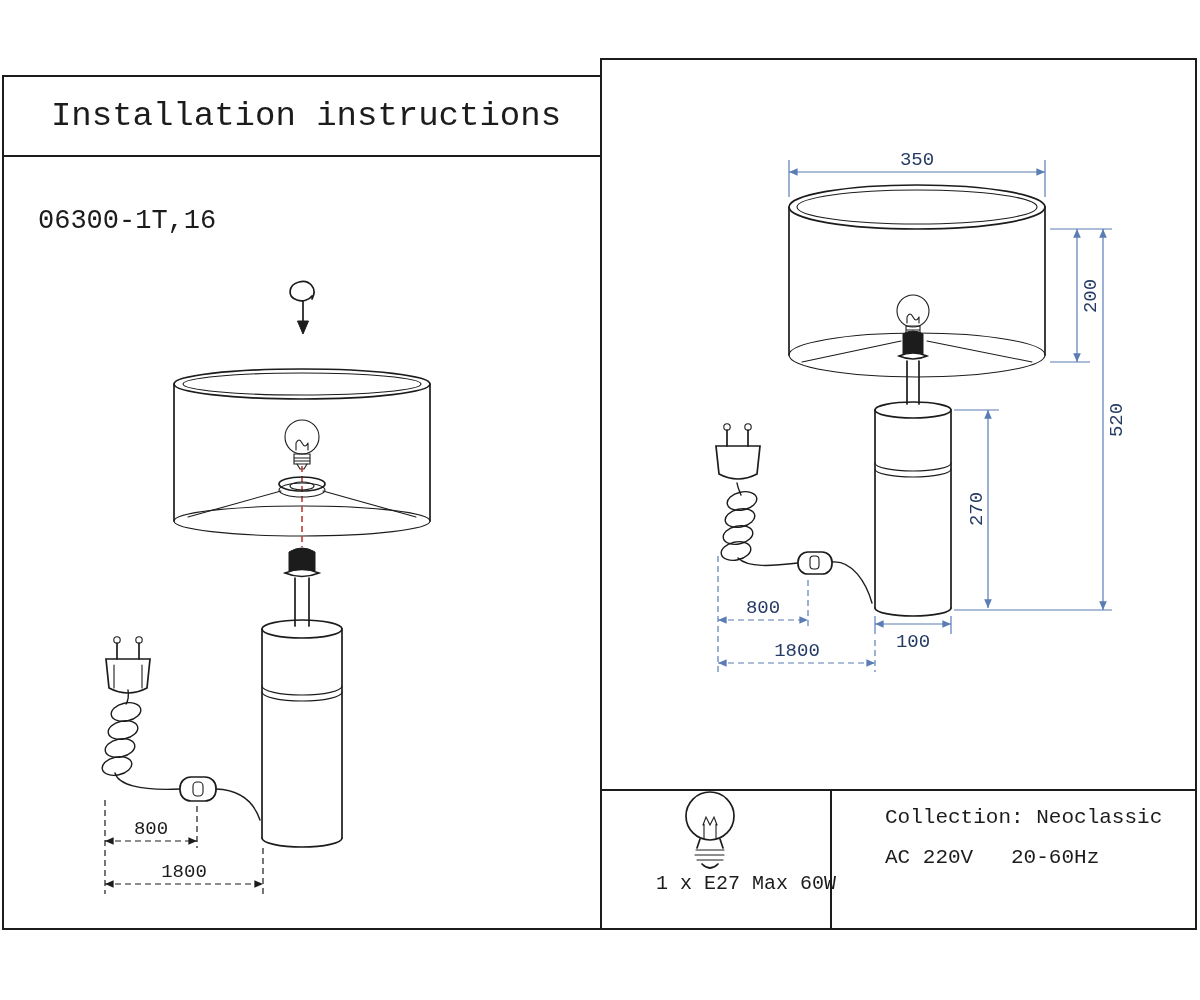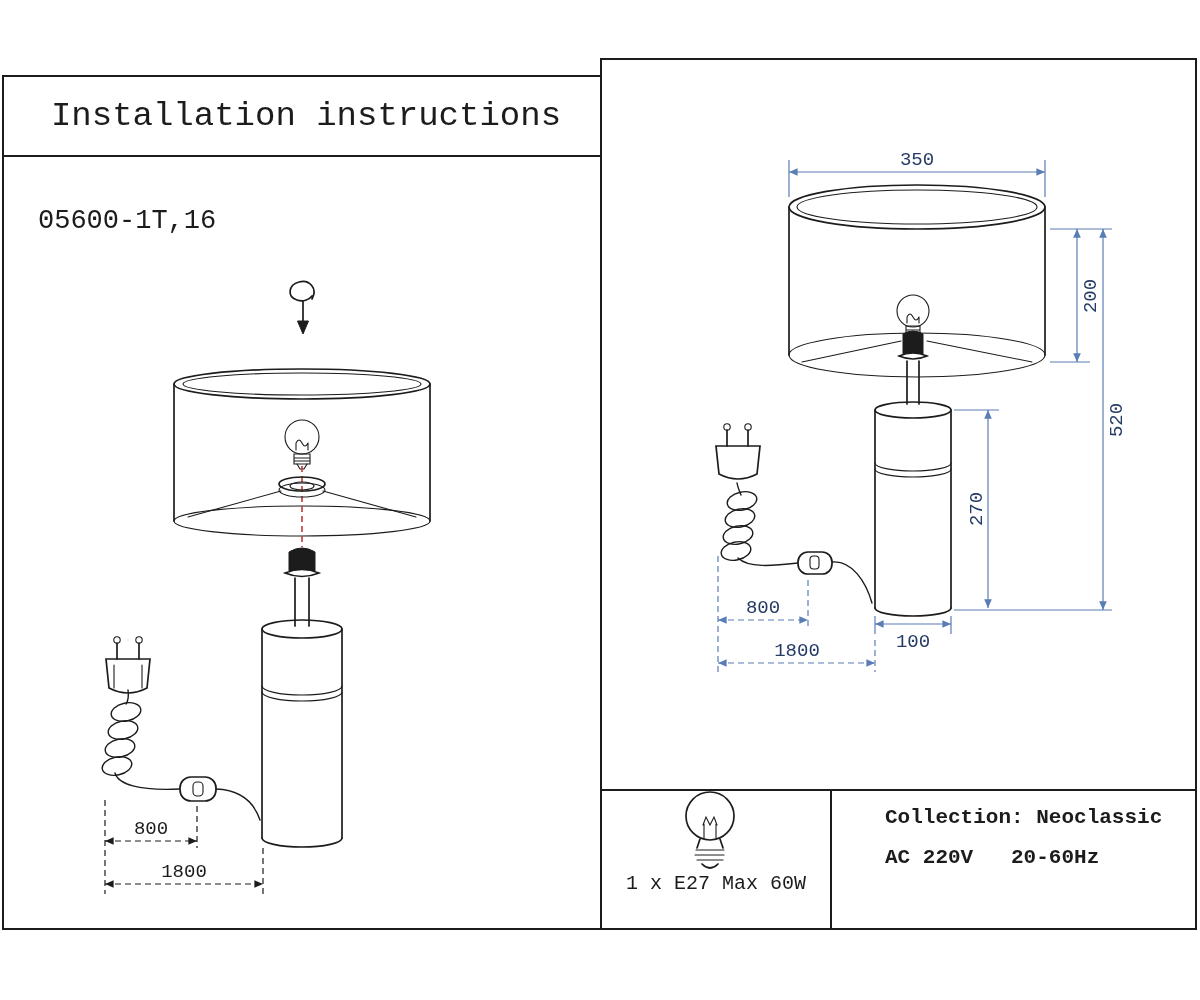--- a/index.html
+++ b/index.html
@@ -17,23 +17,23 @@
   .right-panel{left:600px;top:58px;width:597px;height:872px;}
   .left-panel{left:2px;top:75px;width:600px;height:855px;}
   .title-box{left:2px;top:75px;width:600px;height:82px;display:flex;align-items:center;justify-content:center;}
   .title-text{font-size:34px;letter-spacing:0px;white-space:pre;}
 
   .model-text{position:absolute;left:38px;top:206px;font-size:27px;white-space:pre;}
 
   .divider-h{position:absolute;left:600px;top:789px;width:597px;height:2px;background:var(--line);}
   .divider-v{position:absolute;left:830px;top:789px;width:2px;height:141px;background:var(--line);}
 
-  .bulb-spec-text{position:absolute;left:602px;top:872px;width:228px;text-align:center;font-size:20px;white-space:pre;}
+  .bulb-spec-text{position:absolute;left:632px;top:872px;width:228px;text-align:center;font-size:20px;white-space:pre;}
   .info-text{position:absolute;left:885px;top:798px;font-size:21px;line-height:40px;}
-  .info-text div{white-space:pre;font-weight:bold;}
+  .info-text div{white-space:pre;}
 
   svg.overlay{position:absolute;left:0;top:0;width:1200px;height:1000px;pointer-events:none;}
 
   .ln{fill:none;stroke:var(--line);stroke-width:1.7;stroke-linecap:round;}
   .lnthin{fill:none;stroke:var(--line);stroke-width:1.1;stroke-linecap:round;}
   .dark{fill:var(--line);stroke:var(--line);stroke-width:1;}
   .fillw{fill:#fff;}
   .cord{fill:none;stroke:var(--line);stroke-width:1.4;stroke-linecap:round;}
   .redline{fill:none;stroke:var(--red);stroke-width:1.6;stroke-dasharray:6 4;}
   .dim{fill:none;stroke:var(--dim-line);stroke-width:1.2;}
@@ -46,21 +46,21 @@
 </head>
 <body>
 
 <div class="page">
 
   <div class="panel right-panel"></div>
   <div class="panel left-panel"></div>
   <div class="panel title-box">
     <span class="title-text">Installation instructions</span>
   </div>
-  <div class="model-text">05600-1T,16</div>
+  <div class="model-text">06300-1T,16</div>
   <div class="divider-h"></div>
   <div class="divider-v"></div>
 
   <div class="bulb-spec-text">1 x E27 Max 60W</div>
   <div class="info-text">
     <div>Collection: Neoclassic</div>
     <div>AC 220V   20-60Hz</div>
   </div>
 
   <svg class="overlay" viewBox="0 0 1200 1000">

